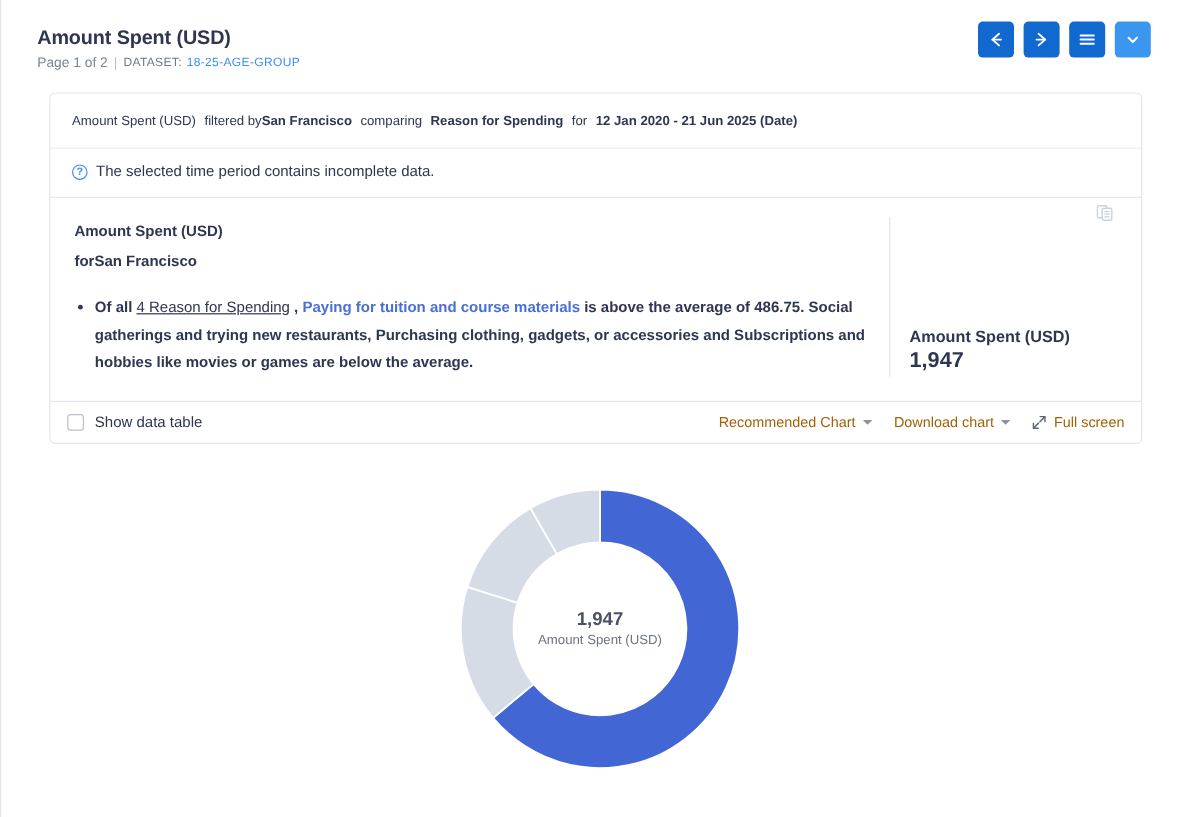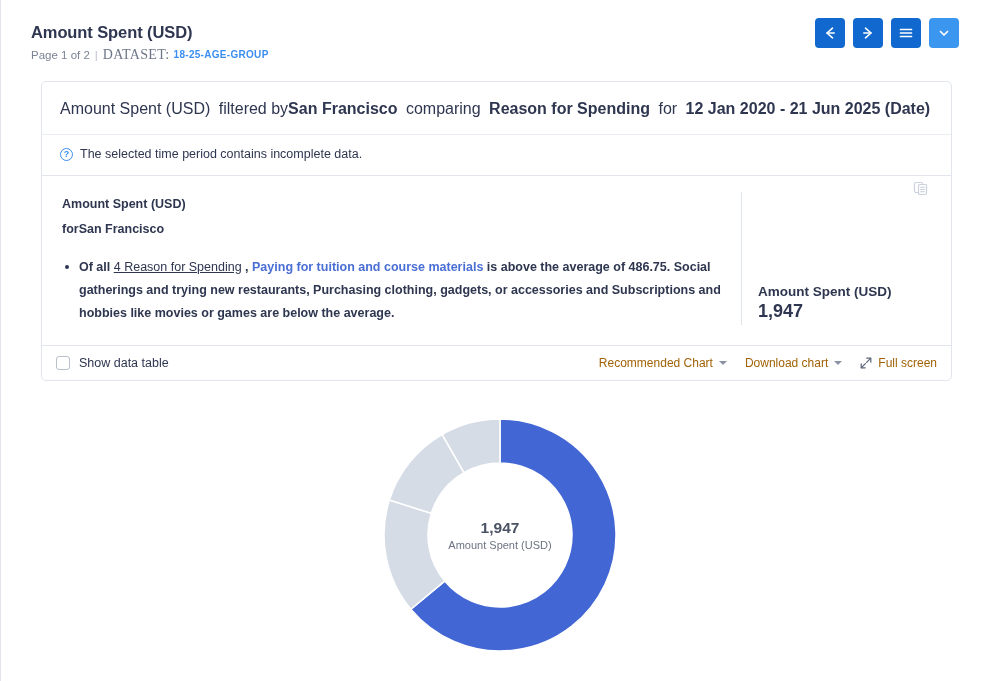--- a/index.html
+++ b/index.html
@@ -21,24 +21,24 @@
   .page-title {
     font-size: 16.5px; font-weight: bold; color: #2e3650;
     letter-spacing: -0.1px; line-height: 1.25;
   }
   .subtitle-row {
     margin-top: 4px; font-size: 11.5px; color: #7b8494;
     display: flex; align-items: center; gap: 0;
   }
   .subtitle-row .pagecount { color: #7b8494; }
   .subtitle-row .sep { margin: 0 5px; color: #b9bfc9; }
-  .subtitle-row .ds-label { font-size: 14px; letter-spacing: 0.3px; color: #6e7789; font-family: Liberation Serif, serif; }
+  .subtitle-row .ds-label { font-size: 10px; letter-spacing: 0.3px; color: #6e7789; }
   .subtitle-row .ds-value {
     font-size: 10px; letter-spacing: 0.3px; color: #3b8ef0;
-    font-weight: bold; margin-left: 4px; cursor: pointer;
+    font-weight: normal; margin-left: 4px; cursor: pointer;
   }
 
   .header-buttons { display: flex; gap: 8px; }
   .hbtn {
     width: 30px; height: 30px; border-radius: 4px;
     display: flex; align-items: center; justify-content: center;
     cursor: pointer; border: none;
   }
   .hbtn.primary { background: #1168ce; }
   .hbtn.light { background: #3b96f0; }
@@ -48,21 +48,21 @@
   .card {
     margin: 18px 47px 0 40px;
     border: 1px solid #e2e6ec;
     border-radius: 5px;
     background: #fff;
   }
 
   .filter-bar {
     padding: 16px 18px 14px 18px;
     border-bottom: 1px solid #eaedf2;
-    font-size: 16px; color: #2e3650; line-height: 1.4;
+    font-size: 11px; color: #2e3650; line-height: 1.4;
   }
   .filter-bar .b { font-weight: bold; }
   .filter-bar .sp { display: inline-block; width: 4px; }
 
   .notice-row {
     padding: 12px 18px 14px 18px;
     display: flex; align-items: center; gap: 7px;
     font-size: 12.5px; color: #2e3650;
   }
   .help-icon {

